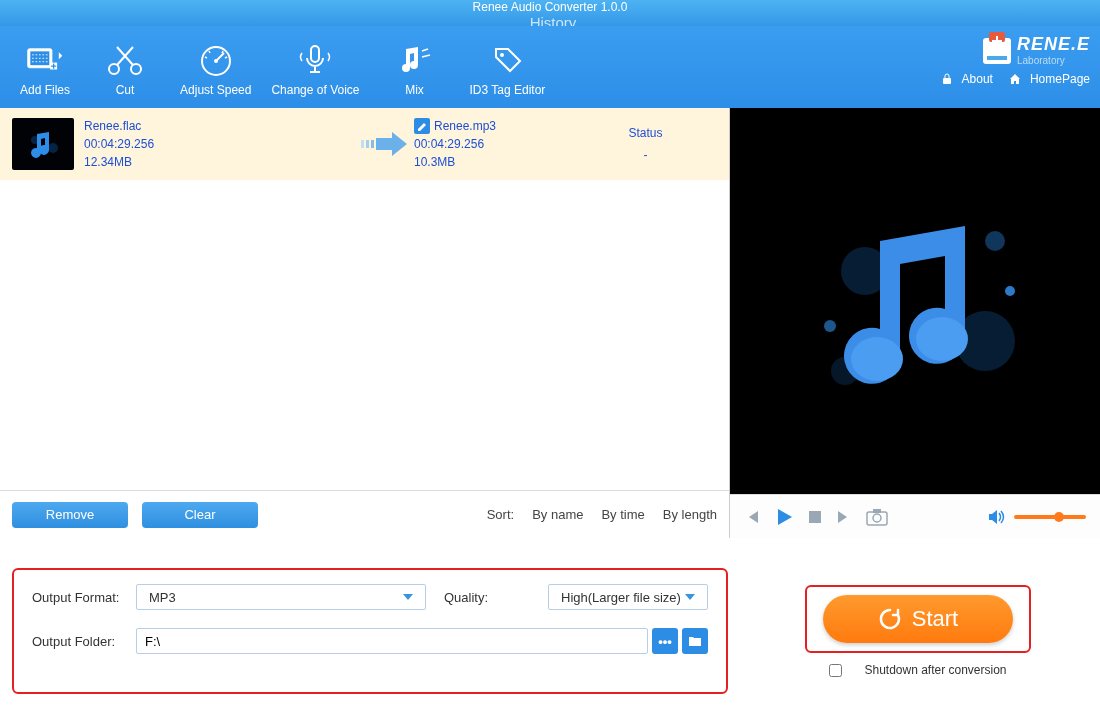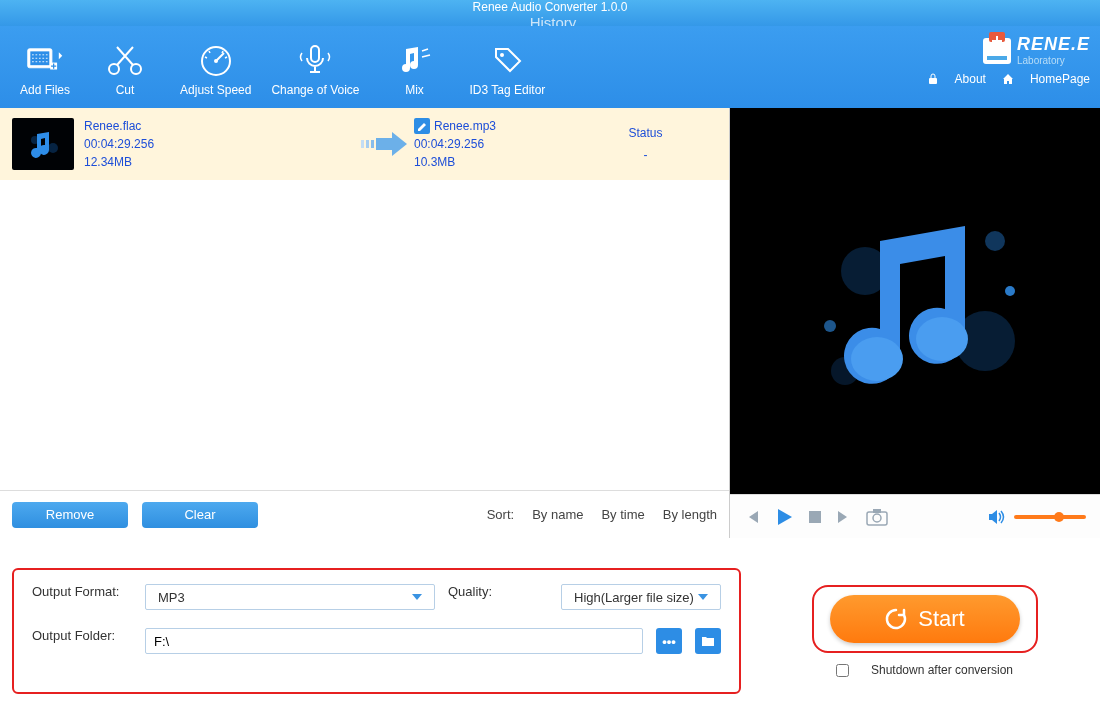--- a/index.html
+++ b/index.html
@@ -15,21 +15,21 @@
 .title-bar .win-btn { width: 20px; height: 14px; margin-left: 8px; cursor: pointer; display: flex; align-items: center; justify-content: center; }
 
 
 .toolbar { height: 82px; background: linear-gradient(to bottom, #3b9df0, #2d8ee8); display: flex; align-items: center; padding: 4px 10px 0 10px; position: relative; }
 .tool-item { display: flex; flex-direction: column; align-items: center; color: #fff; font-size: 12px; cursor: pointer; padding: 4px 10px; min-width: 90px; }
 .tool-item .ti-icon { width: 38px; height: 38px; display: flex; align-items: center; justify-content: center; margin-bottom: 4px; }
 .tool-item:first-child { min-width: 70px; }
 .brand-area { position: absolute; right: 10px; top: 4px; display: flex; flex-direction: column; align-items: flex-end; }
 .brand-logo { display: flex; align-items: center; }
 .brand-links { display: flex; gap: 16px; margin-top: 2px; }
-.brand-links .bl { display: flex; align-items: center; color: #fff; font-size: 12px; cursor: pointer; gap: 16px; }
+.brand-links .bl { display: flex; align-items: center; color: #fff; font-size: 12px; cursor: pointer; gap: 9px; }
 
 
 .main { display: flex; height: 430px; }
 .file-area { flex: 1; display: flex; flex-direction: column; border-right: 1px solid #ccc; }
 .file-list { flex: 1; background: #fff; overflow: auto; }
 .file-row { display: flex; align-items: center; padding: 8px 12px; height: 72px; background: #fff5dc; font-size: 12px; color: #1d4ed8; }
 .thumb { width: 62px; height: 52px; background: #000205; border-radius: 2px; margin-right: 10px; display: flex; align-items: center; justify-content: center; }
 .src-info { width: 270px; line-height: 1.5; }
 .arrow-area { width: 60px; display: flex; align-items: center; justify-content: center; }
 .dst-info { width: 160px; line-height: 1.5; display: flex; flex-direction: column; }
@@ -46,30 +46,30 @@
 .preview-video { flex: 1; background: #000; display: flex; align-items: center; justify-content: center; }
 .preview-ctrl { height: 44px; display: flex; align-items: center; padding: 0 14px; gap: 14px; border-top: 1px solid #ddd; }
 .pc-btn { cursor: pointer; display: flex; align-items: center; justify-content: center; }
 .volume-area { margin-left: auto; display: flex; align-items: center; gap: 8px; }
 .vol-track { width: 72px; height: 4px; background: #ff7a1a; border-radius: 2px; position: relative; }
 .vol-thumb { width: 10px; height: 10px; background: #ff7a1a; border-radius: 50%; position: absolute; top: -3px; left: 40px; }
 
 
 .bottom { height: 168px; background: #fff; display: flex; padding: 30px 12px 12px 12px; gap: 20px; }
 .settings-box { flex: 1; border: 2px solid #e62020; border-radius: 6px; padding: 14px 18px; display: flex; flex-direction: column; gap: 18px; font-size: 13px; color: #333; }
-.srow { display: flex; align-items: flex-start; gap: 13px; }
+.srow { display: flex; align-items: center; gap: 4px; }
 .srow label { width: 100px; }
 .combo { flex: 0 0 290px; height: 26px; border: 1px solid #b7cfe6; border-radius: 2px; display: flex; align-items: center; padding: 0 12px; background: #fff; cursor: pointer; justify-content: space-between; font-size: 13px; }
 .combo.short { flex: 0 0 160px; }
 .qlabel { margin-left: auto; }
 .path-input { flex: 1; height: 26px; border: 1px solid #b7cfe6; border-radius: 2px; padding: 0 8px; font-size: 13px; }
 .path-btn { width: 26px; height: 26px; background: #2d8de5; border-radius: 3px; display: flex; align-items: center; justify-content: center; cursor: pointer; color: #fff; font-weight: bold; }
 
 .start-area { width: 340px; display: flex; flex-direction: column; align-items: center; justify-content: center; gap: 10px; }
-.start-wrap { border: 2px solid #e62020; border-radius: 16px; padding: 8px 16px; }
+.start-wrap { border: 2px solid #e62020; border-radius: 6px; padding: 8px 16px; }
 .start-btn { width: 190px; height: 48px; background: linear-gradient(to bottom, #ff9a2e, #ff7a0e); border: none; border-radius: 24px; color: #fff; font-size: 22px; cursor: pointer; display: flex; align-items: center; justify-content: center; gap: 10px; box-shadow: 0 2px 4px rgba(0,0,0,0.2); }
 .shutdown { display: flex; align-items: center; gap: 22px; font-size: 12px; color: #333; }
 .shutdown input { width: 13px; height: 13px; }
 
 .tri { width: 0; height: 0; border-left: 5px solid transparent; border-right: 5px solid transparent; border-top: 6px solid #3a93e2; }
 </style>
 </head>
 <body>
 
 <div class="title-bar">

